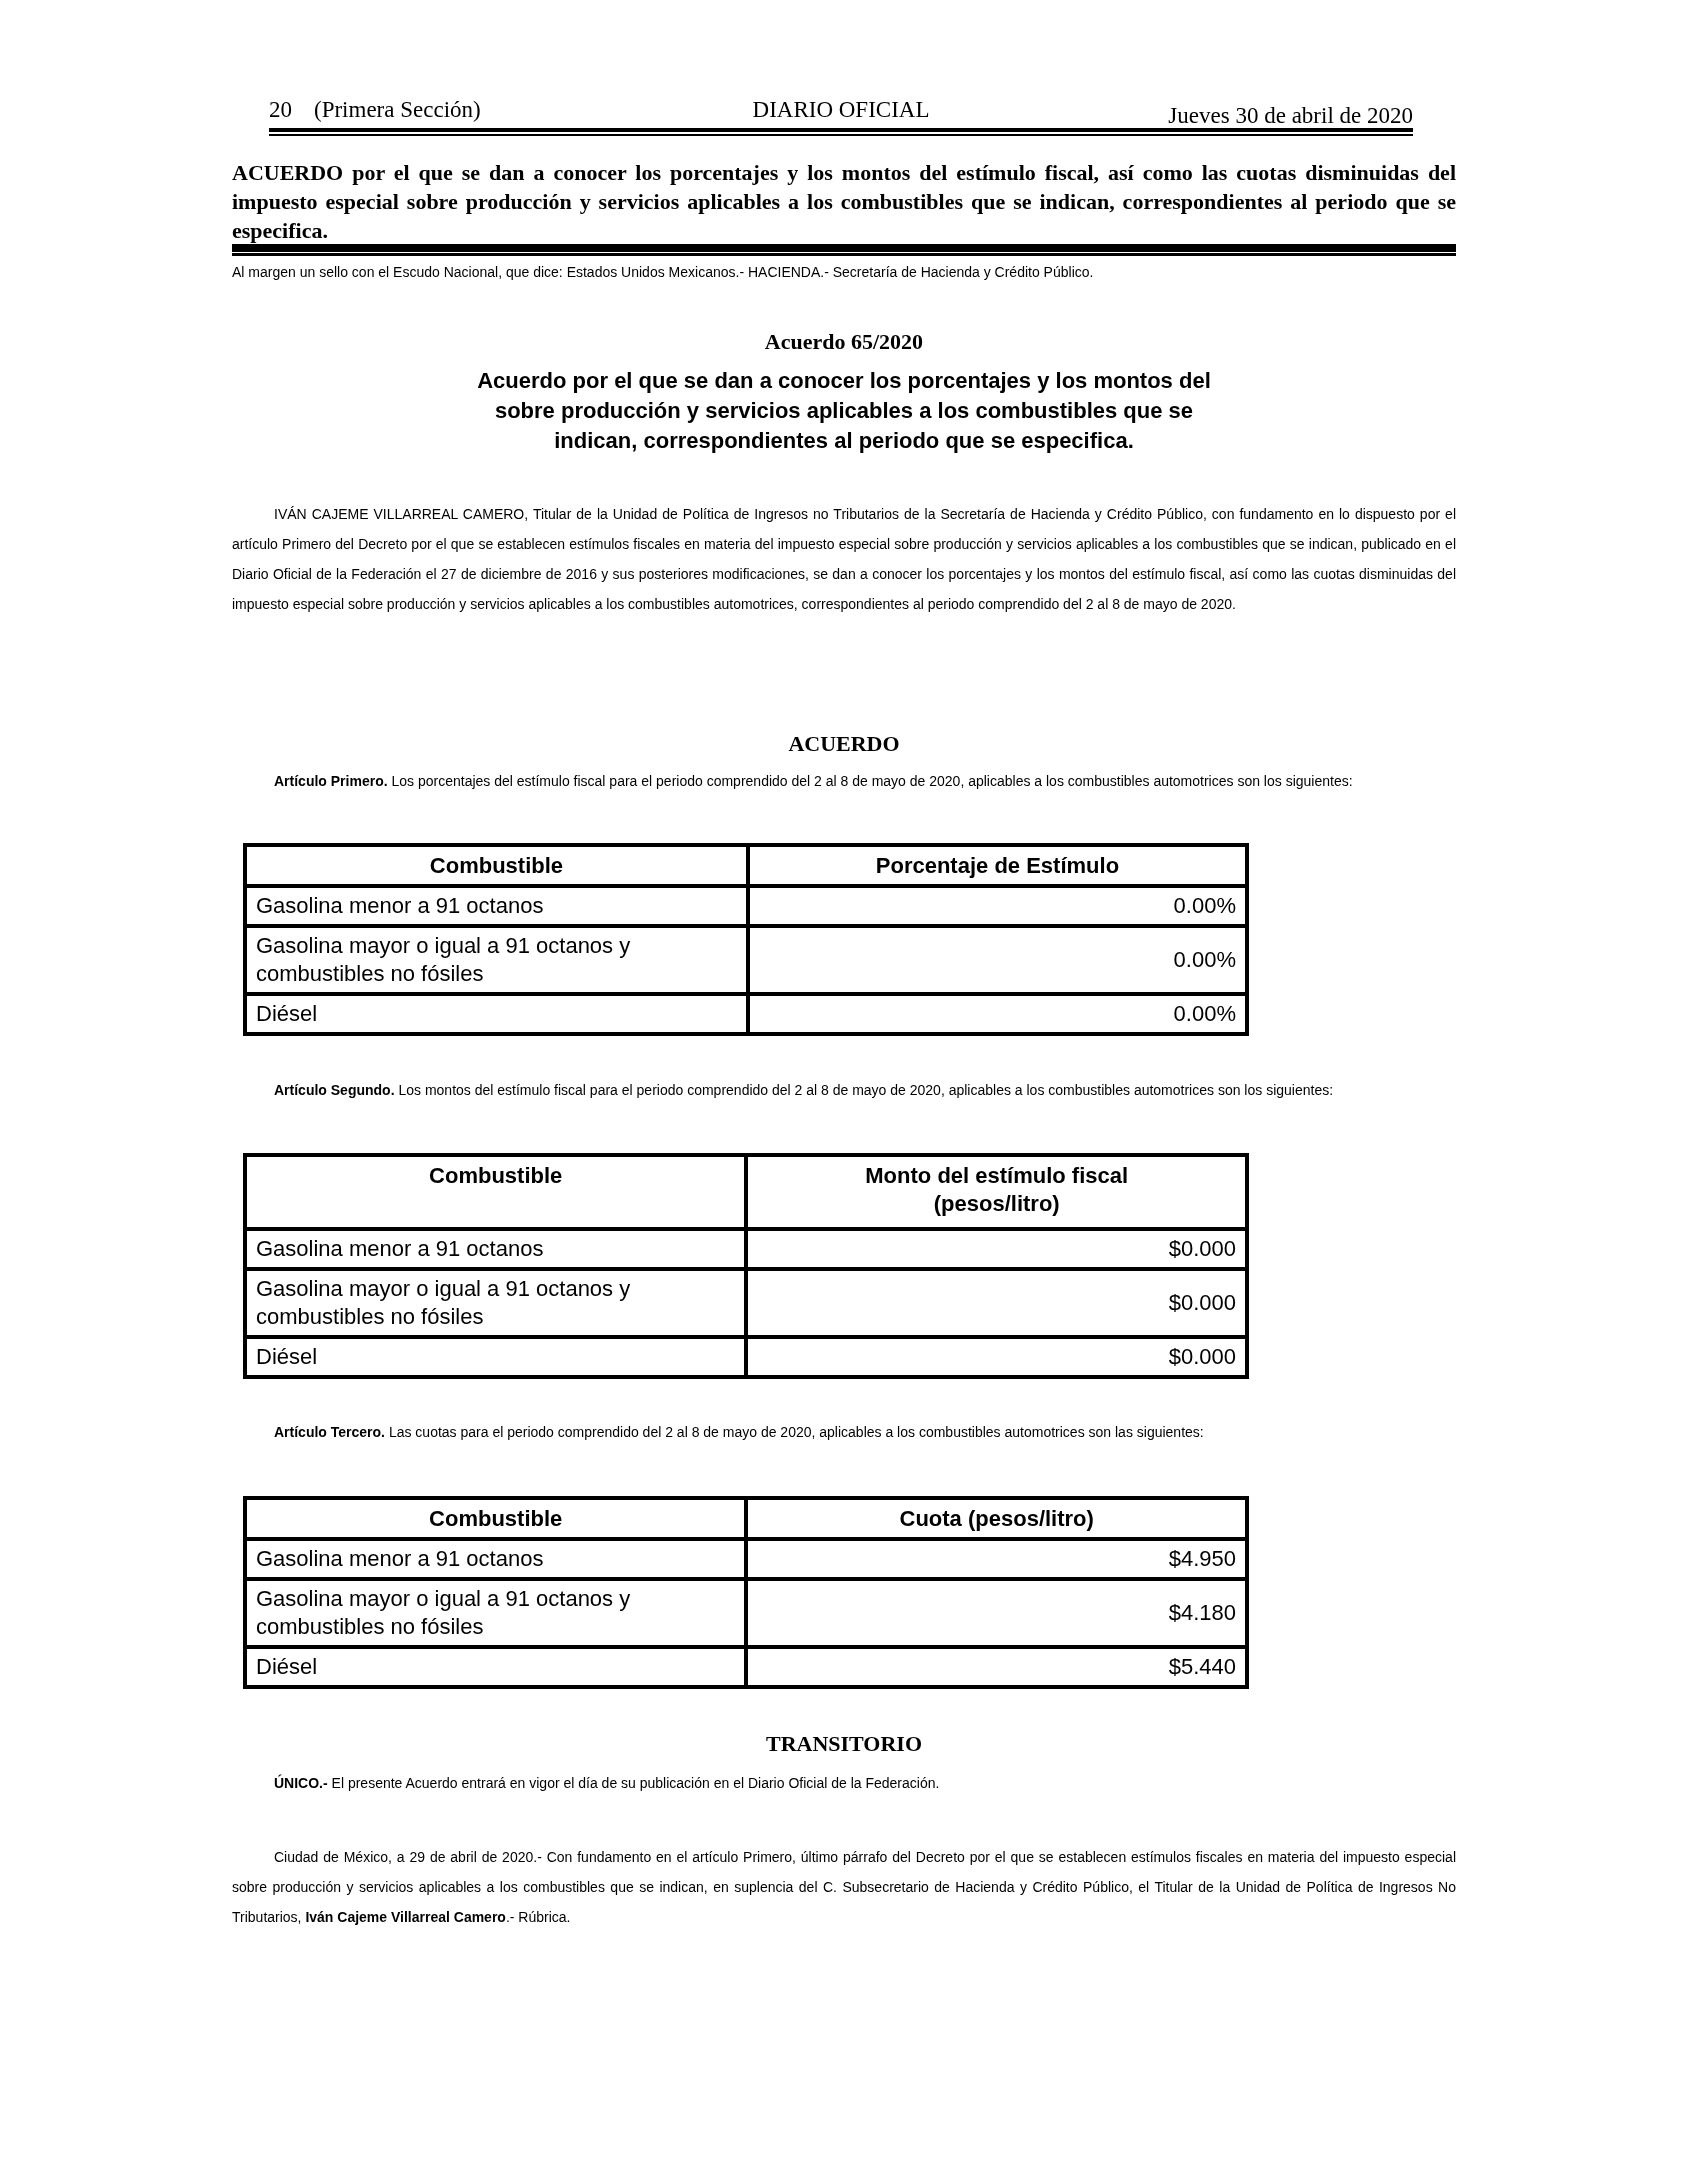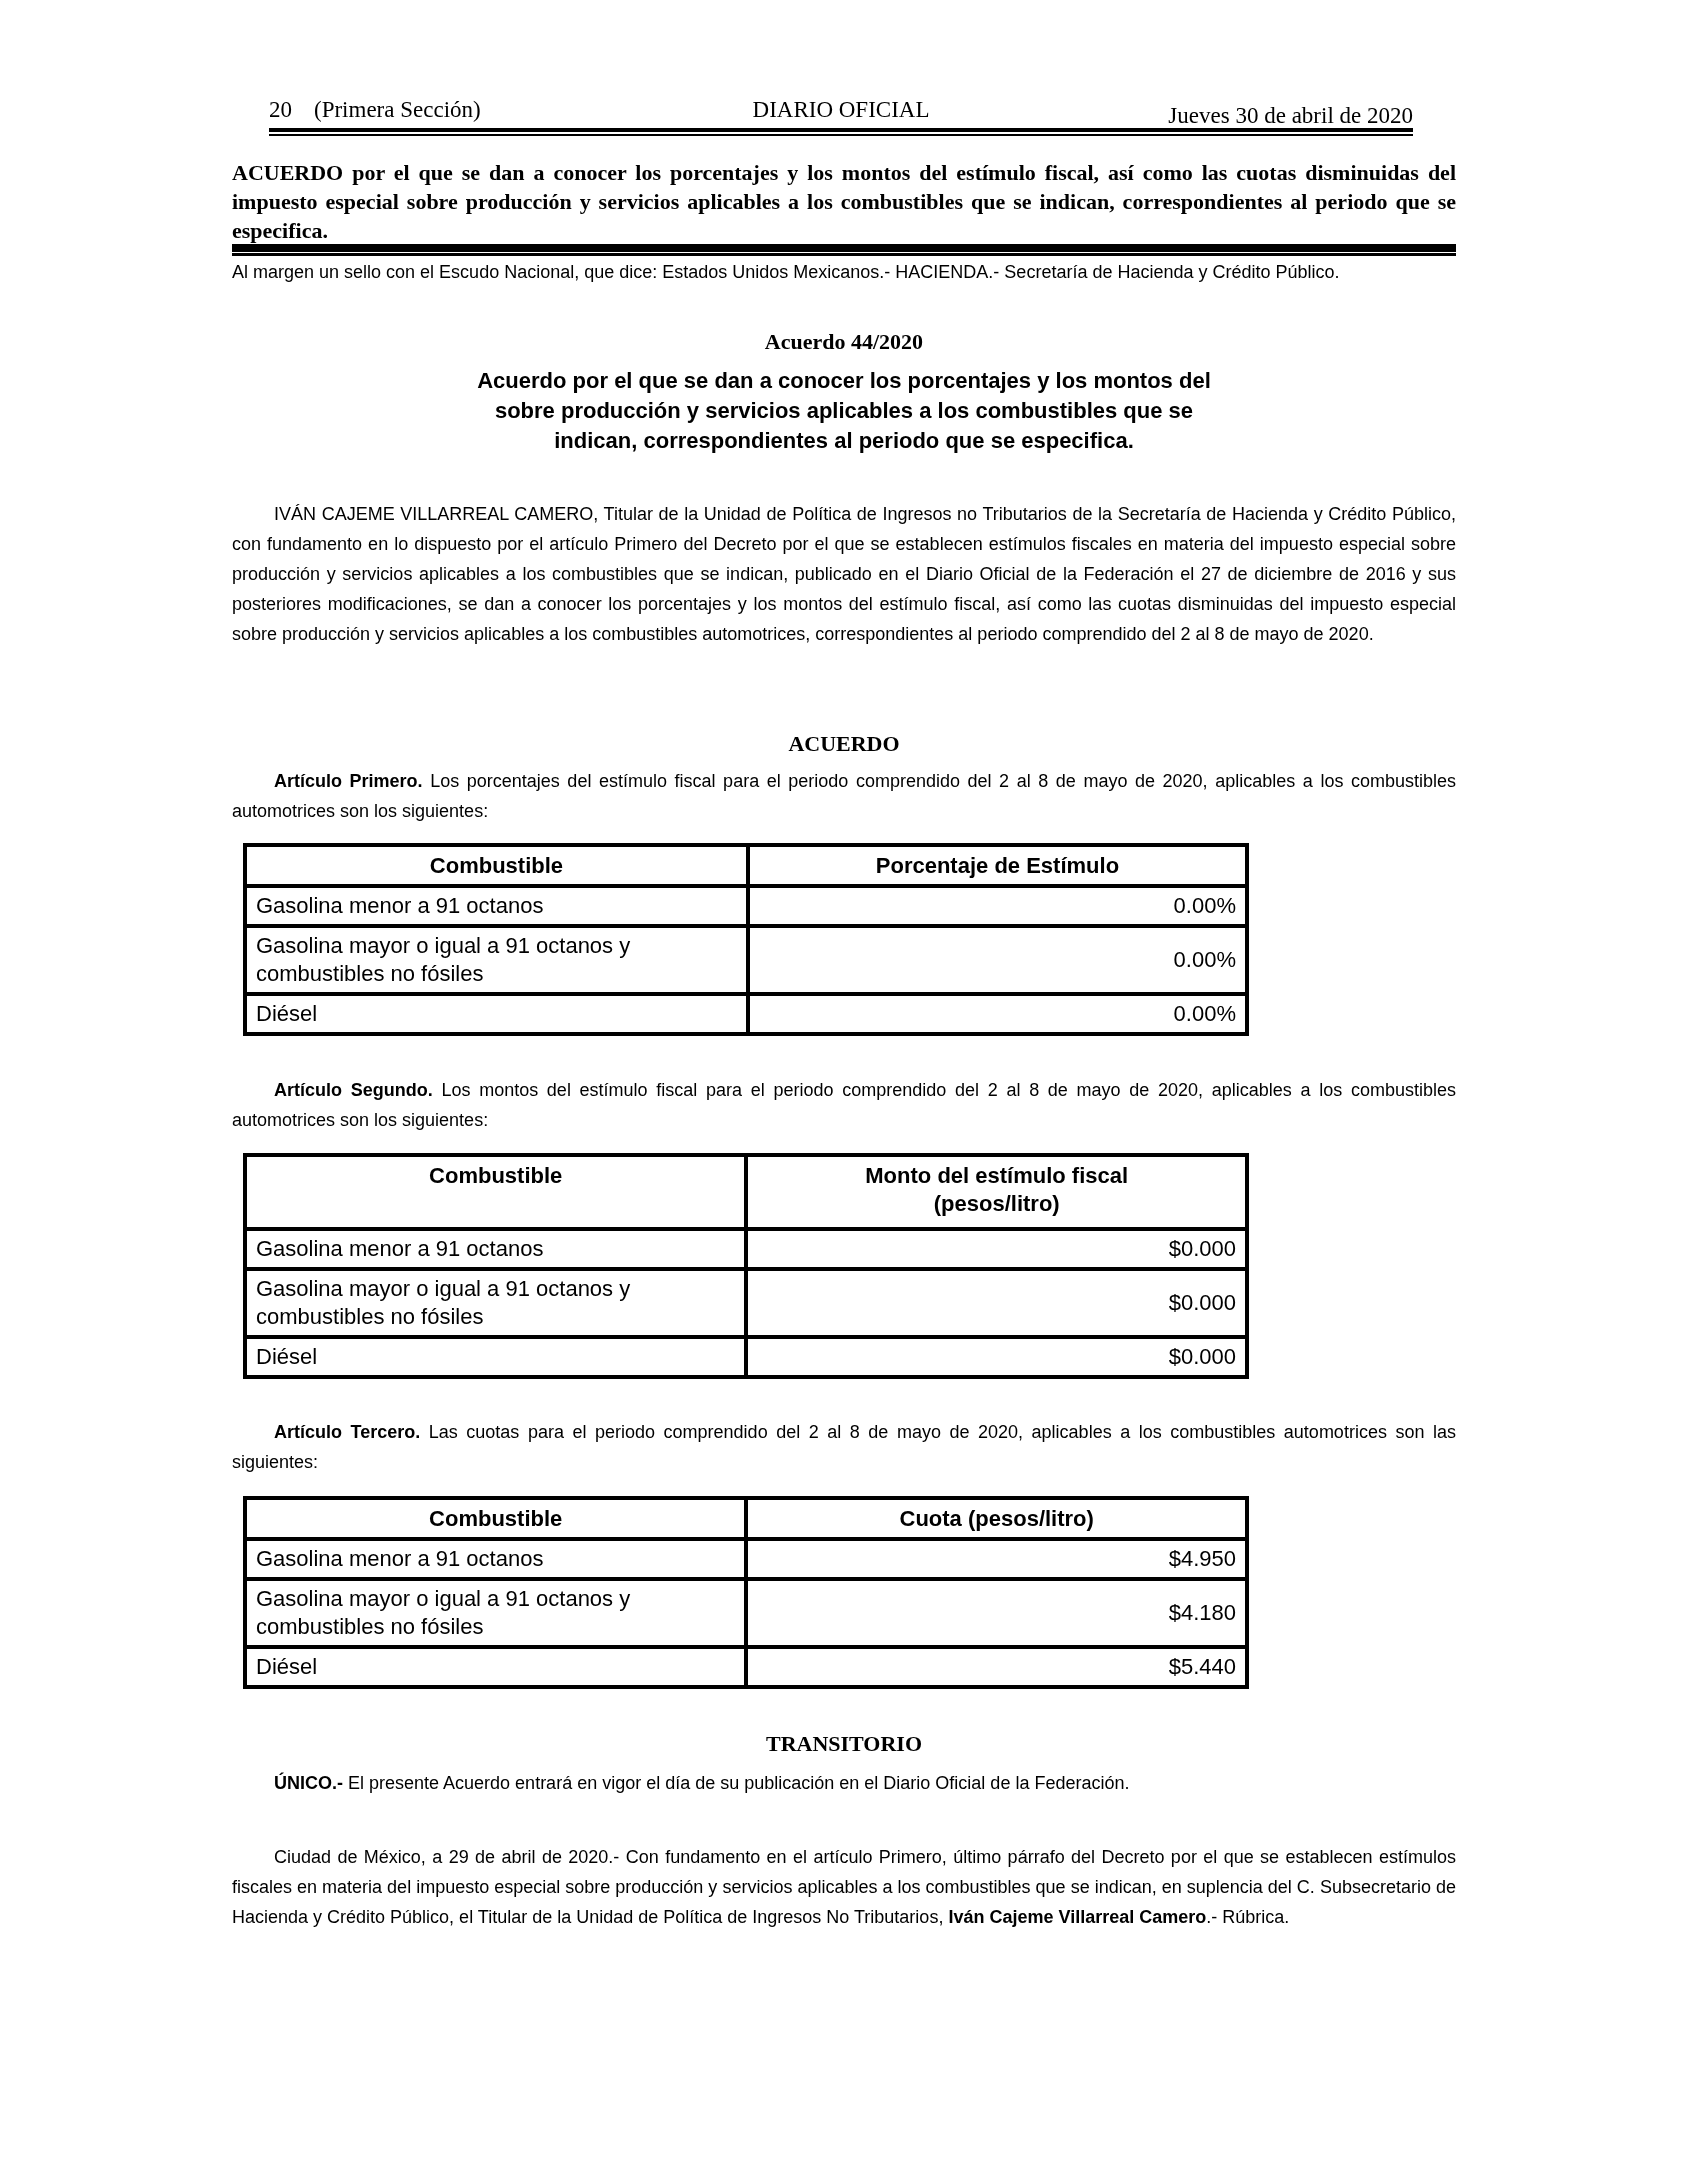--- a/index.html
+++ b/index.html
@@ -15,21 +15,21 @@
   #running-header .pub { position: absolute; left: 0; right: 0; top: 0; text-align: center; }
   #running-header .date { position: absolute; right: 0; top: 0; margin-top: 6px; }
   #header-rule { left: 269px; top: 128px; width: 1144px; height: 4px; background: #000; }
   #header-rule-thin { left: 269px; top: 134px; width: 1144px; height: 2px; background: #000; }
 
   
   #doc-title { left: 232px; top: 158px; width: 1224px; font-size: 22px; line-height: 29px; font-weight: bold; text-align: justify; text-align-last: left; }
   #title-rule { left: 232px; top: 244px; width: 1224px; height: 8px; background: #000; }
   #title-rule-thin { left: 232px; top: 253px; width: 1224px; height: 3px; background: #000; }
 
-  .para { left: 232px; width: 1224px; font-size: 18px; line-height: 30px; text-align: justify; }
+  .para { left: 232px; width: 1224px; font-size: 14px; line-height: 30px; text-align: justify; }
   .para.indent { text-indent: 42px; }
   .para .b { font-weight: bold; }
   #margin-note { top: 257px; text-align: left; }
 
   .center-head { left: 232px; width: 1224px; text-align: center; font-size: 22px; line-height: 30px; font-weight: bold; }
   #sub-title { left: 232px; top: 366px; width: 1224px; text-align: center; font-size: 22px; line-height: 30px; font-weight: bold; }
   #sub-title span { display: block; }
 
   
   table.fuel { position: absolute; left: 243px; width: 1006px; border-collapse: collapse; font-size: 22px; line-height: 28px; }
@@ -52,21 +52,21 @@
 </div>
 <div id="header-rule" class="abs"></div>
 <div id="header-rule-thin" class="abs"></div>
 
 <div id="doc-title" class="abs serif">ACUERDO por el que se dan a conocer los porcentajes y los montos del estímulo fiscal, así como las cuotas disminuidas del impuesto especial sobre producción y servicios aplicables a los combustibles que se indican, correspondientes al periodo que se especifica.</div>
 <div id="title-rule" class="abs"></div>
 <div id="title-rule-thin" class="abs"></div>
 
 <div id="margin-note" class="abs para sans">Al margen un sello con el Escudo Nacional, que dice: Estados Unidos Mexicanos.- HACIENDA.- Secretaría de Hacienda y Crédito Público.</div>
 
-<div class="abs center-head serif" style="top:327px;">Acuerdo 44/2020</div>
+<div class="abs center-head serif" style="top:327px;">Acuerdo 65/2020</div>
 
 <div id="sub-title" class="abs sans">
   <span>Acuerdo por el que se dan a conocer los porcentajes y los montos del</span>
   <span>sobre producción y servicios aplicables a los combustibles que se</span>
   <span>indican, correspondientes al periodo que se especifica.</span>
 </div>
 
 <div class="abs para indent sans" style="top:499px;">IVÁN CAJEME VILLARREAL CAMERO, Titular de la Unidad de Política de Ingresos no Tributarios de la Secretaría de Hacienda y Crédito Público, con fundamento en lo dispuesto por el artículo Primero del Decreto por el que se establecen estímulos fiscales en materia del impuesto especial sobre producción y servicios aplicables a los combustibles que se indican, publicado en el Diario Oficial de la Federación el 27 de diciembre de 2016 y sus posteriores modificaciones, se dan a conocer los porcentajes y los montos del estímulo fiscal, así como las cuotas disminuidas del impuesto especial sobre producción y servicios aplicables a los combustibles automotrices, correspondientes al periodo comprendido del 2 al 8 de mayo de 2020.</div>
 
 <div class="abs center-head serif" style="top:729px;">ACUERDO</div>

